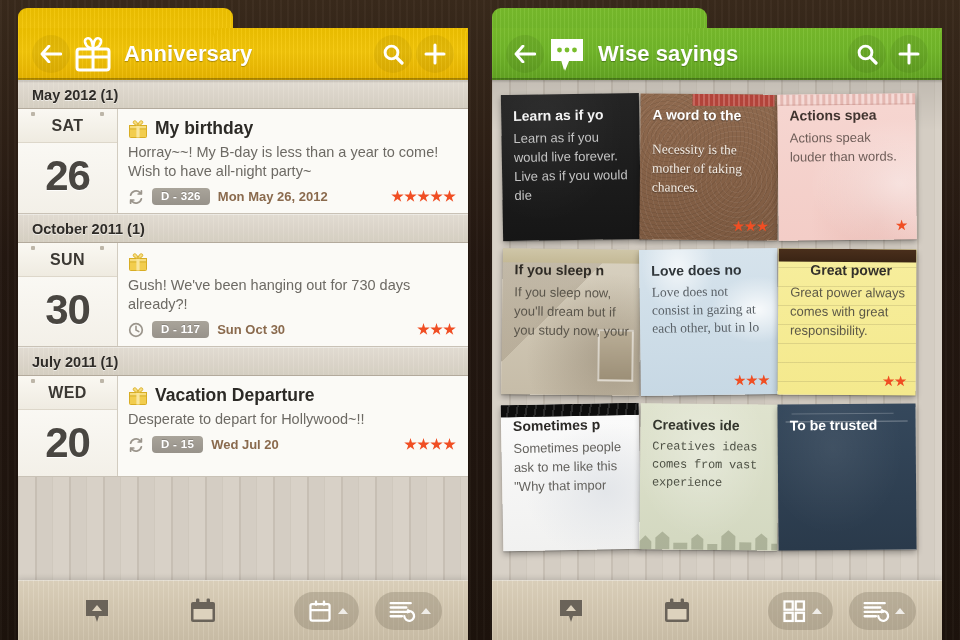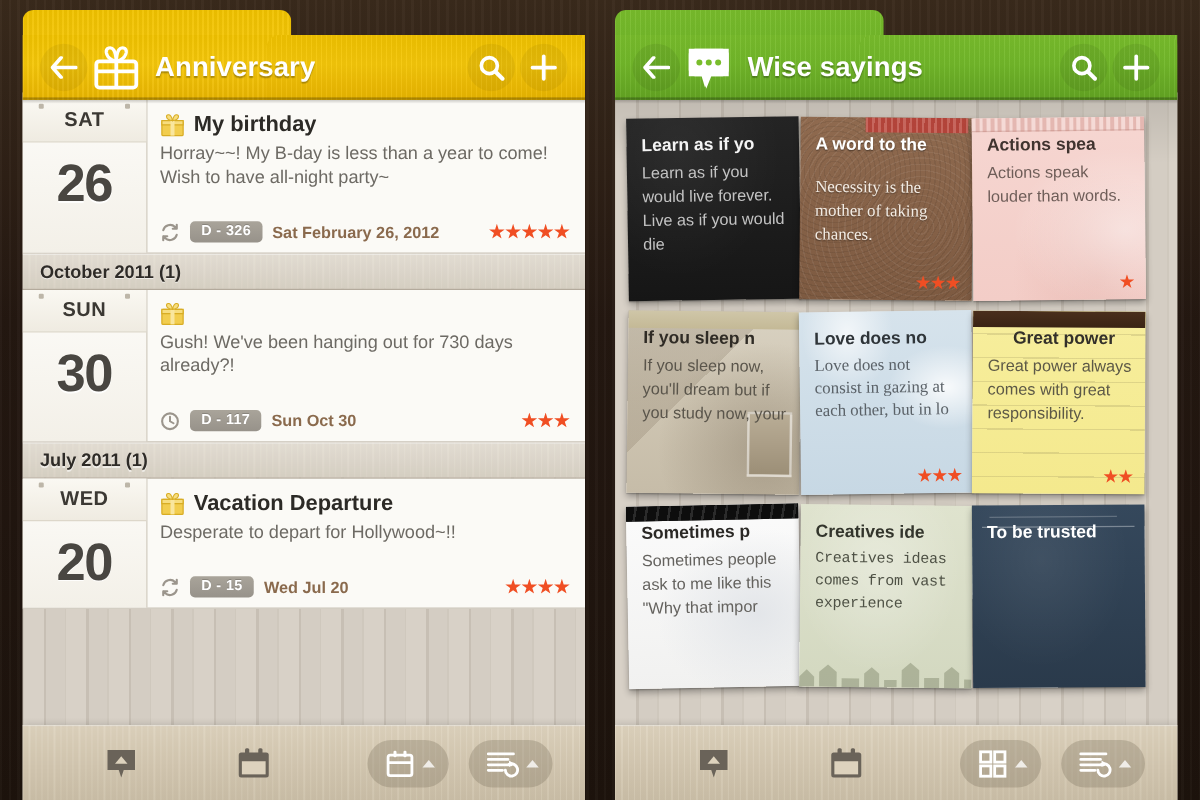--- a/index.html
+++ b/index.html
@@ -203,21 +203,21 @@
   .ev-title {
     font-size: 17.5px; font-weight: bold; color: #2c2a26;
     white-space: nowrap; overflow: hidden;
   }
   .ev-desc {
     margin-top: 4px;
     font-size: 14.5px; line-height: 19px; color: #6d6a64;
     word-break: break-word;
   }
   .ev-meta {
-    margin-top: 25px;
+    margin-top: 7px;
     display: flex; align-items: center; gap: 8px;
   }
   .dbadge {
     background: linear-gradient(180deg, #a9a49a, #97928a);
     color: #fff;
     font-size: 11.5px; font-weight: bold;
     padding: 2px 9px 3px;
     border-radius: 4px;
     letter-spacing: .3px;
     white-space: nowrap;
@@ -468,20 +468,21 @@
           <svg width="24" height="24" viewBox="0 0 24 24">
             <path d="M12 3 L12 21 M3 12 L21 12" stroke="#fff" stroke-width="3" stroke-linecap="round"></path>
           </svg>
         </div>
       </div>
     </div>
     <div class="tab-shadow"></div>
 
     <div class="scroll-area">
 
+      <div class="month-header">May 2012 (1)</div>
       <div class="ev-row">
         <div class="daybox">
           <div class="dow">SAT</div>
           <div class="dnum">26</div>
         </div>
         <div class="ev-body">
           <div class="ev-title-line">
             <svg width="20" height="20" viewBox="0 0 20 20">
               <rect x="1.5" y="6.5" width="17" height="12" rx="1" fill="#f2cd4e" stroke="#d8ad24" stroke-width="1"></rect>
               <rect x="1.5" y="6.5" width="17" height="3.4" fill="#f7dd7e" stroke="#d8ad24" stroke-width="1"></rect>
@@ -491,21 +492,21 @@
             </svg>
             <div class="ev-title">My birthday</div>
           </div>
           <div class="ev-desc">Horray~~! My B-day is less than a year to come! Wish to have all-night party~</div>
           <div class="ev-meta">
             <svg width="16" height="16" viewBox="0 0 16 16">
               <path d="M2.6 6.2 A5.6 5.6 0 0 1 12 3.6 L13.4 4.8 M13.4 1.8 L13.4 5.0 L10.2 5.0" fill="none" stroke="#9b958c" stroke-width="1.7" stroke-linecap="round" stroke-linejoin="round"></path>
               <path d="M13.4 9.8 A5.6 5.6 0 0 1 4 12.4 L2.6 11.2 M2.6 14.2 L2.6 11.0 L5.8 11.0" fill="none" stroke="#9b958c" stroke-width="1.7" stroke-linecap="round" stroke-linejoin="round"></path>
             </svg>
             <div class="dbadge">D - 326</div>
-            <div class="ev-date">Sat February 26, 2012</div>
+            <div class="ev-date">Mon May 26, 2012</div>
             <div class="stars">
                 <span class="star"></span>
                 <span class="star"></span>
                 <span class="star"></span>
                 <span class="star"></span>
                 <span class="star"></span>
               </div>
           </div>
         </div>
       </div>

